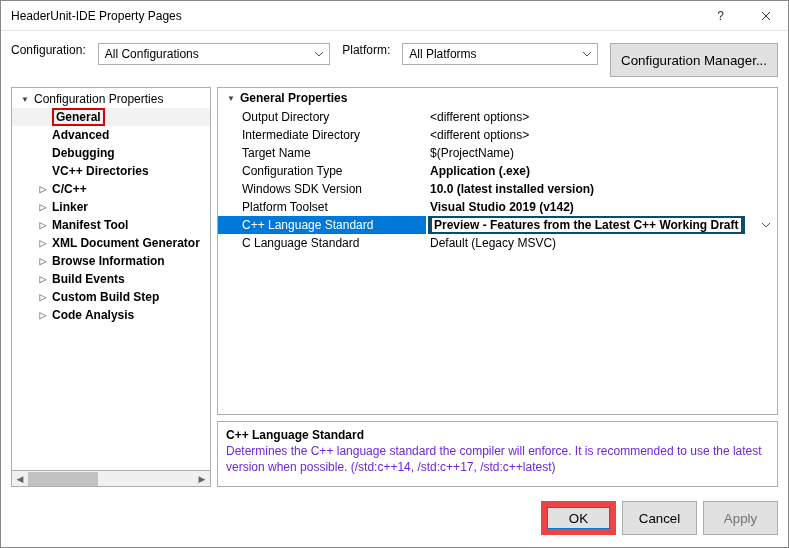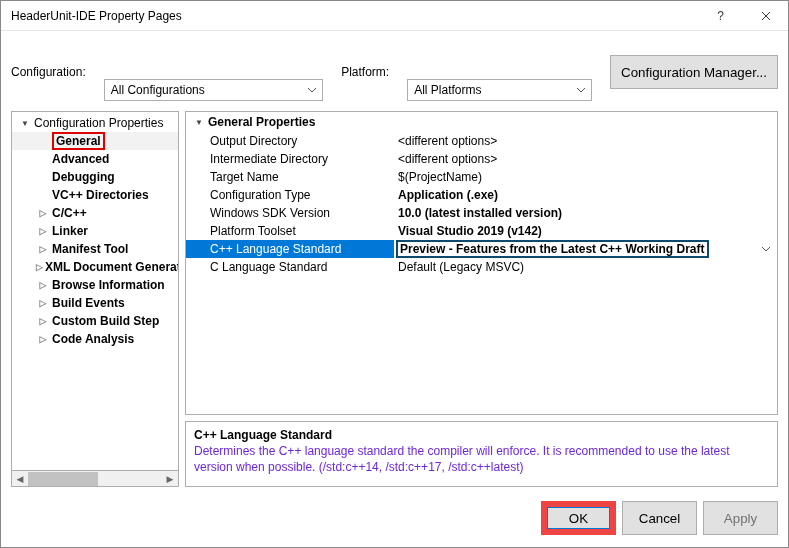--- a/index.html
+++ b/index.html
@@ -28,36 +28,35 @@
     border-bottom: 1px solid #e5e5e5;
   }
   .titlebar .title { flex: 1; font-size: 12px; }
   .titlebar .tbtn {
     width: 45px; height: 30px;
     display: flex; align-items: center; justify-content: center;
     color: #333;
   }
   .top-row {
     display: flex;
-    align-items: center;
-    gap: 18px;
+    align-items: flex-start;
+    gap: 12px;
     padding: 12px 10px 10px 10px;
   }
   .label { white-space: nowrap; }
   .combo {
     flex: 1;
     background: #fff;
     border: 1px solid #adadad;
     height: 22px;
     display: flex;
     align-items: center;
     padding: 0 4px 0 6px;
     position: relative;
     min-width: 60px;
-    margin-top: 36px;
   }
   .combo .chev {
     margin-left: auto;
     width: 12px;
     display: flex;
     justify-content: center;
   }
   .btn {
     background: #e1e1e1;
     border: 1px solid #adadad;
@@ -72,21 +71,21 @@
   .btn.primary { border: 6px solid #ef4444; box-shadow: 0 0 0 1px #0078d7 inset; }
   .btn:disabled, .btn.disabled { color: #737373; }
   .body {
     flex: 1;
     display: flex;
     gap: 6px;
     padding: 0 10px 6px 10px;
     min-height: 0;
   }
   .tree-wrap {
-    width: 168px;
+    width: 200px;
     display: flex;
     flex-direction: column;
     overflow: hidden;
   }
   .tree {
     flex: 1;
     border: 1px solid #adadad;
     background: #fff;
     overflow: hidden;
     padding: 2px 0;
@@ -153,21 +152,21 @@
     display: flex;
     align-items: center;
     height: 18px;
   }
   .grid-row .name { width: 208px; padding-left: 24px; white-space: nowrap; overflow:hidden; }
   .grid-row .val  { flex: 1; padding-left: 4px; white-space: nowrap; overflow:hidden; position: relative; display:flex; align-items:center; }
   .grid-row.selected { background: #0078d7; color: #fff; }
   .grid-row.selected .name { color:#fff; }
   .grid-row.selected .val { background:#fff; color:#000; height:18px; }
   .val .red-outline {
-    border: 2px solid #0c4a6e;
+    border: 4px solid #0c4a6e;
     padding: 0 2px;
     margin-left:-2px;
   }
   .val .dropdown-chev {
     margin-left: auto;
     margin-right: 4px;
     width: 14px; height: 14px;
     display:flex; align-items:center; justify-content:center;
     color:#555;
   }

